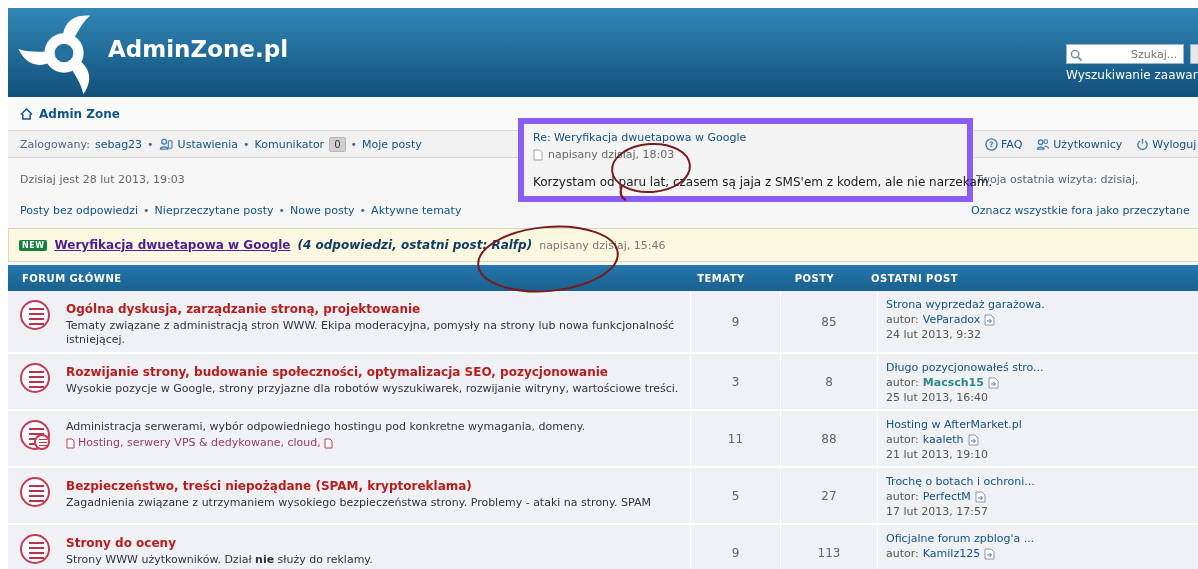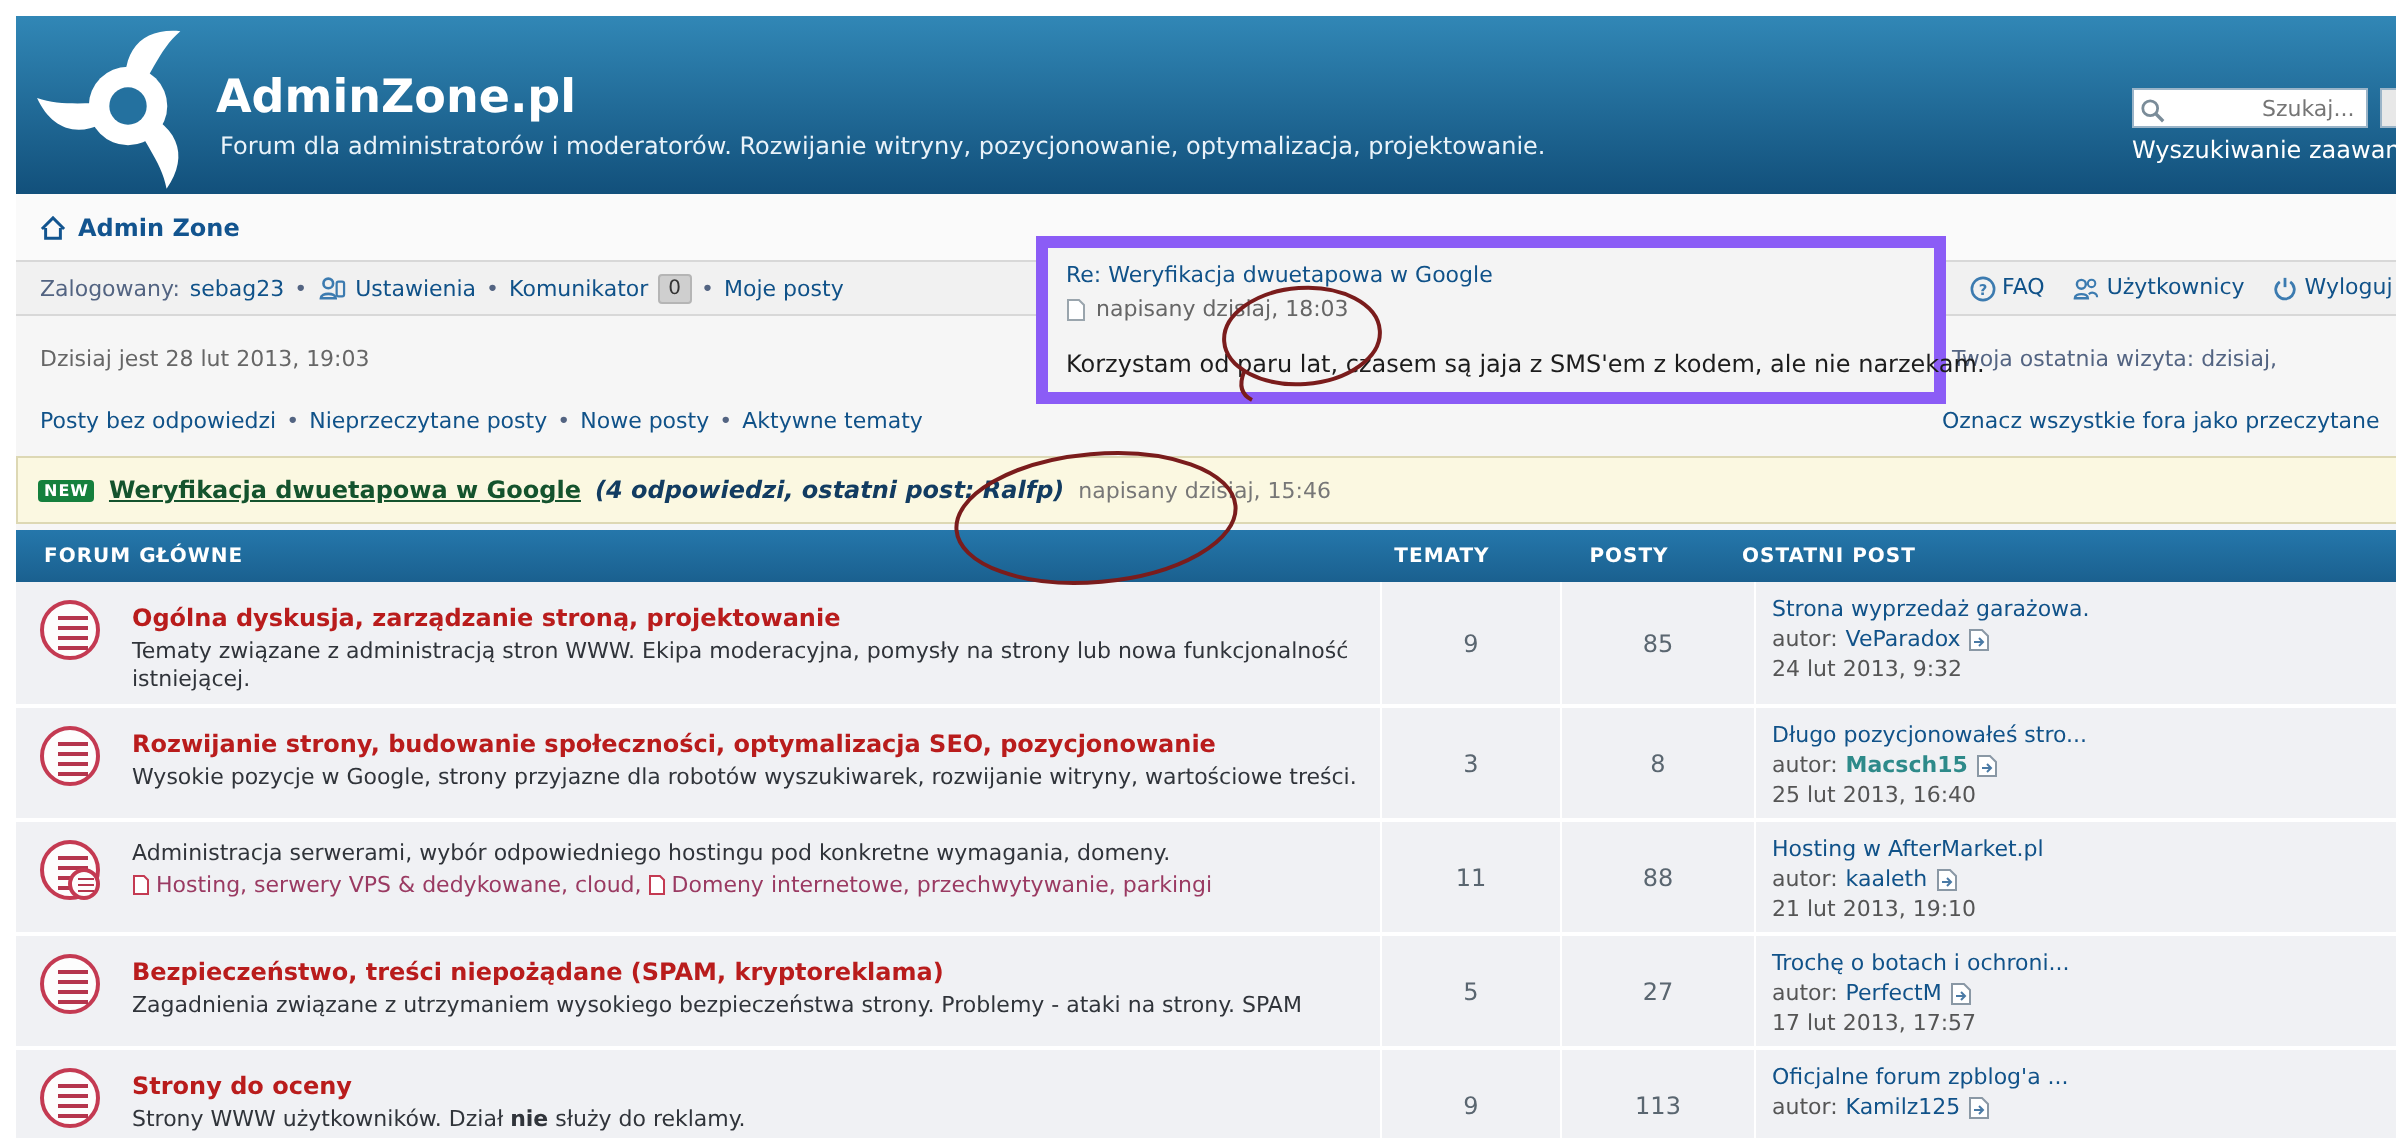--- a/index.html
+++ b/index.html
@@ -48,21 +48,21 @@
   .quick-left { position:absolute; left:12px; top:6px; display:flex; gap:5px; white-space:nowrap; }
   .quick-row a { color:#105289; text-decoration:none; }
   .mark-read { position:absolute; left:963px; top:6px; white-space:nowrap; }
   .sep { color:#536482; }
 
   
   .announce { margin:0 0 3px 0; background:#fbf8e1; border:1px solid #ddd8b4; height:34px;
               display:flex; align-items:center; padding-left:10px; gap:7px; font-size:12px; white-space:nowrap; }
   .new-badge { background:#15803d; color:#fff; font-size:8px; font-weight:bold;
                padding:1px 3px; border-radius:2px; letter-spacing:.5px; }
-  .announce-title { color:#14532d; font-weight:bold; text-decoration:underline; }
+  .announce-title { color:#4c1d95; font-weight:bold; text-decoration:underline; }
   .announce-replies { color:#123c61; font-weight:bold; font-style:italic; }
   .announce-posted { color:#777; font-size:11px; }
 
   
   .cat-bar { height:26px; background:linear-gradient(#2577ab,#1a608f); display:flex; align-items:center;
              color:#fff; font-size:10px; font-weight:bold; letter-spacing:.5px; }
   .cat-name { padding-left:14px; flex:0 0 668px; }
   .col-topics-h { flex:0 0 90px; text-align:center; }
   .col-posts-h { flex:0 0 97px; text-align:center; }
   .col-last-h { padding-left:8px; }
@@ -115,21 +115,20 @@
       <g fill="#ffffff">
         <path d="M50 46 C44 18 56 4 78 6 C66 16 62 32 50 46 Z"></path>
         <path d="M50 46 C44 18 56 4 78 6 C66 16 62 32 50 46 Z" transform="rotate(120 50 46)"></path>
         <path d="M50 46 C44 18 56 4 78 6 C66 16 62 32 50 46 Z" transform="rotate(240 50 46)"></path>
         <circle cx="50" cy="46" r="21"></circle>
       </g>
       <circle cx="50" cy="46" r="10" fill="#24719f"></circle>
     </svg>
   </div>
   <div class="site-title">AdminZone.pl</div>
-  <div class="site-tagline">Forum dla administratorów i moderatorów. Rozwijanie witryny, pozycjonowanie, optymalizacja, projektowanie.</div>
 
   <div class="search-box">
     <span>
       <svg class="icon-svg" width="13" height="13" viewBox="0 0 14 14">
           <circle cx="5.5" cy="5.5" r="4" fill="none" stroke="#7a8c99" stroke-width="1.5"></circle>
           <line x1="8.5" y1="8.5" x2="12.5" y2="12.5" stroke="#7a8c99" stroke-width="1.8"></line>
         </svg>
     </span>
     <input type="text" placeholder="Szukaj..." style="">
   </div>
@@ -307,21 +306,20 @@
             <svg class="icon-svg" width="9" height="11" viewBox="0 0 9 11">
                 <path d="M1 1 H6 L8 3 V10 H1 Z" fill="#fff" stroke="#c43a52" stroke-width="1"></path>
               </svg>
           </span>
           <a href="#">Hosting, serwery VPS &amp; dedykowane, cloud,</a>
           <span>
             <svg class="icon-svg" width="9" height="11" viewBox="0 0 9 11">
                 <path d="M1 1 H6 L8 3 V10 H1 Z" fill="#fff" stroke="#c43a52" stroke-width="1"></path>
               </svg>
           </span>
-          <a href="#">Domeny internetowe, przechwytywanie, parkingi</a>
         </div>
       </div>
     </div>
     <div class="c-num">11</div>
     <div class="c-num c-num2">88</div>
     <div class="c-last">
       <a href="#">Hosting w AfterMarket.pl</a><br>
       <span class="author-line">
         <span>autor:</span>
         <a href="#">kaaleth</a>

